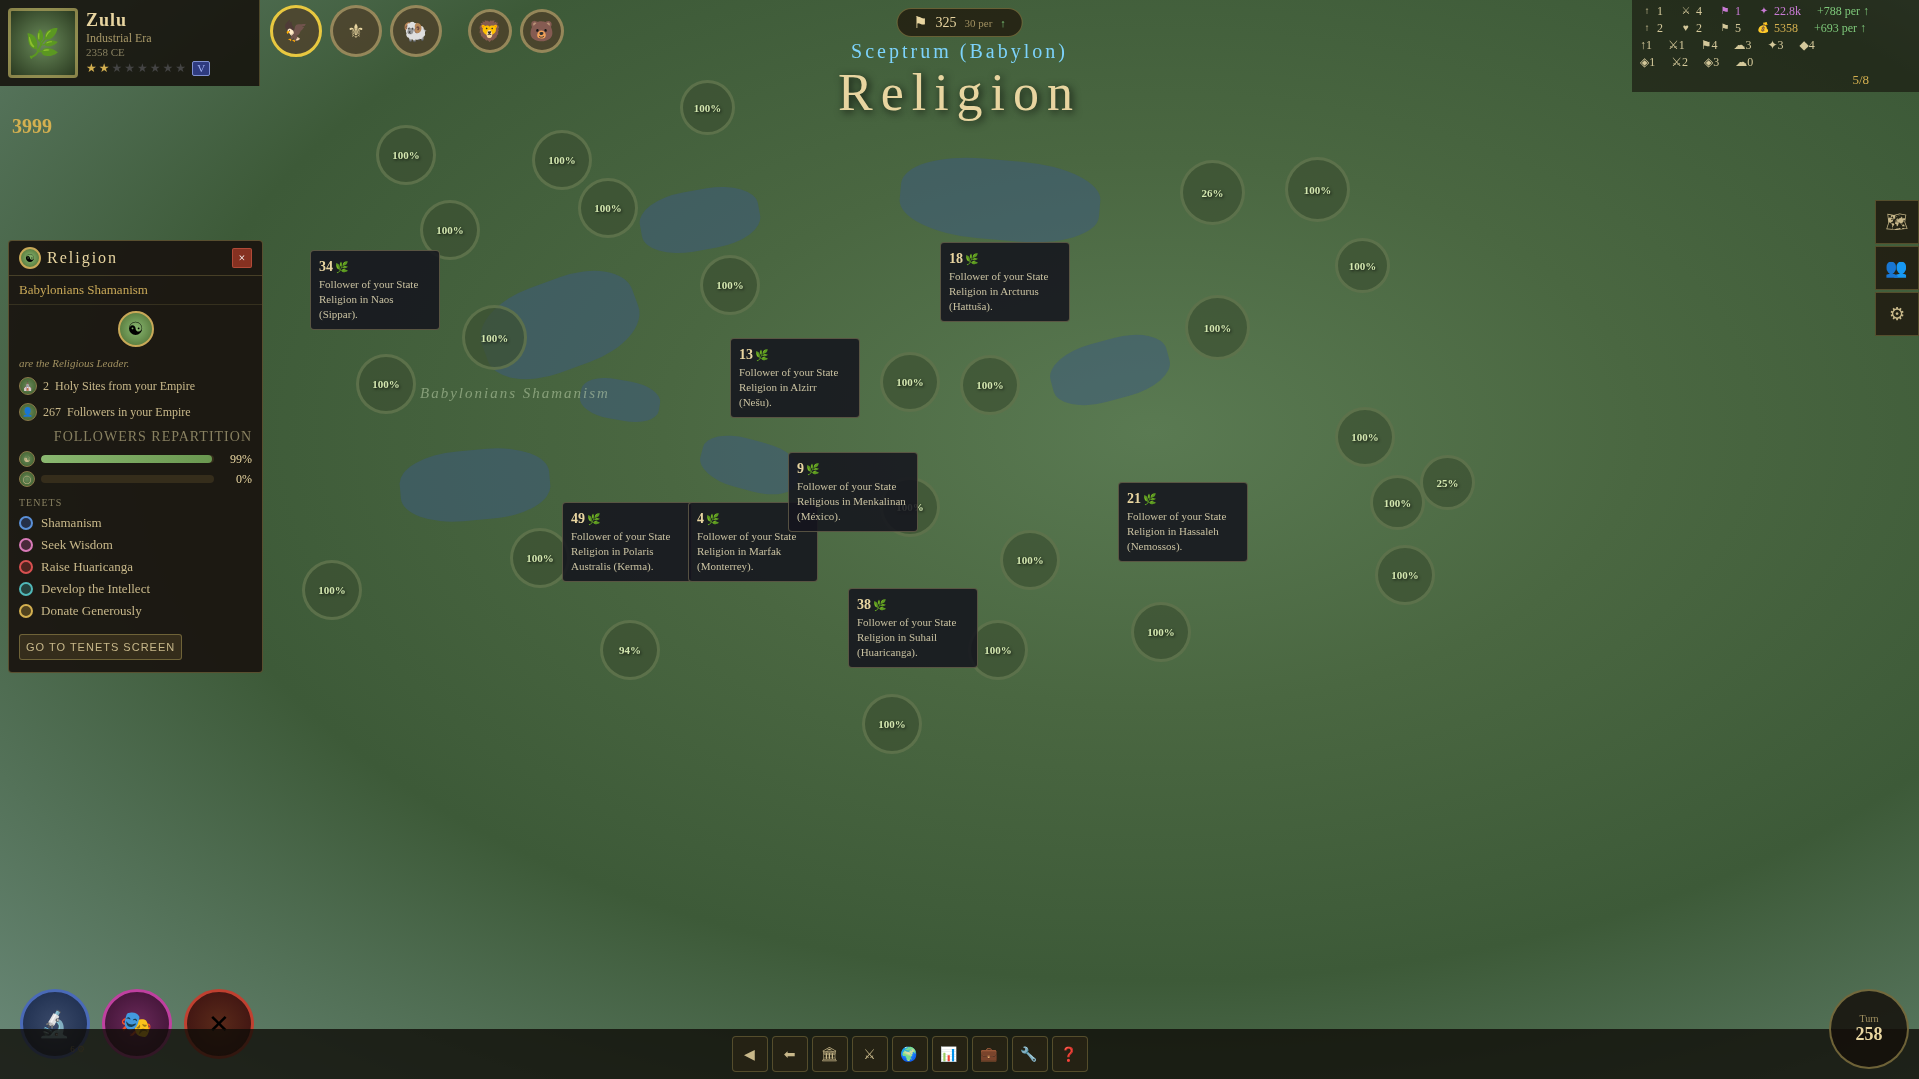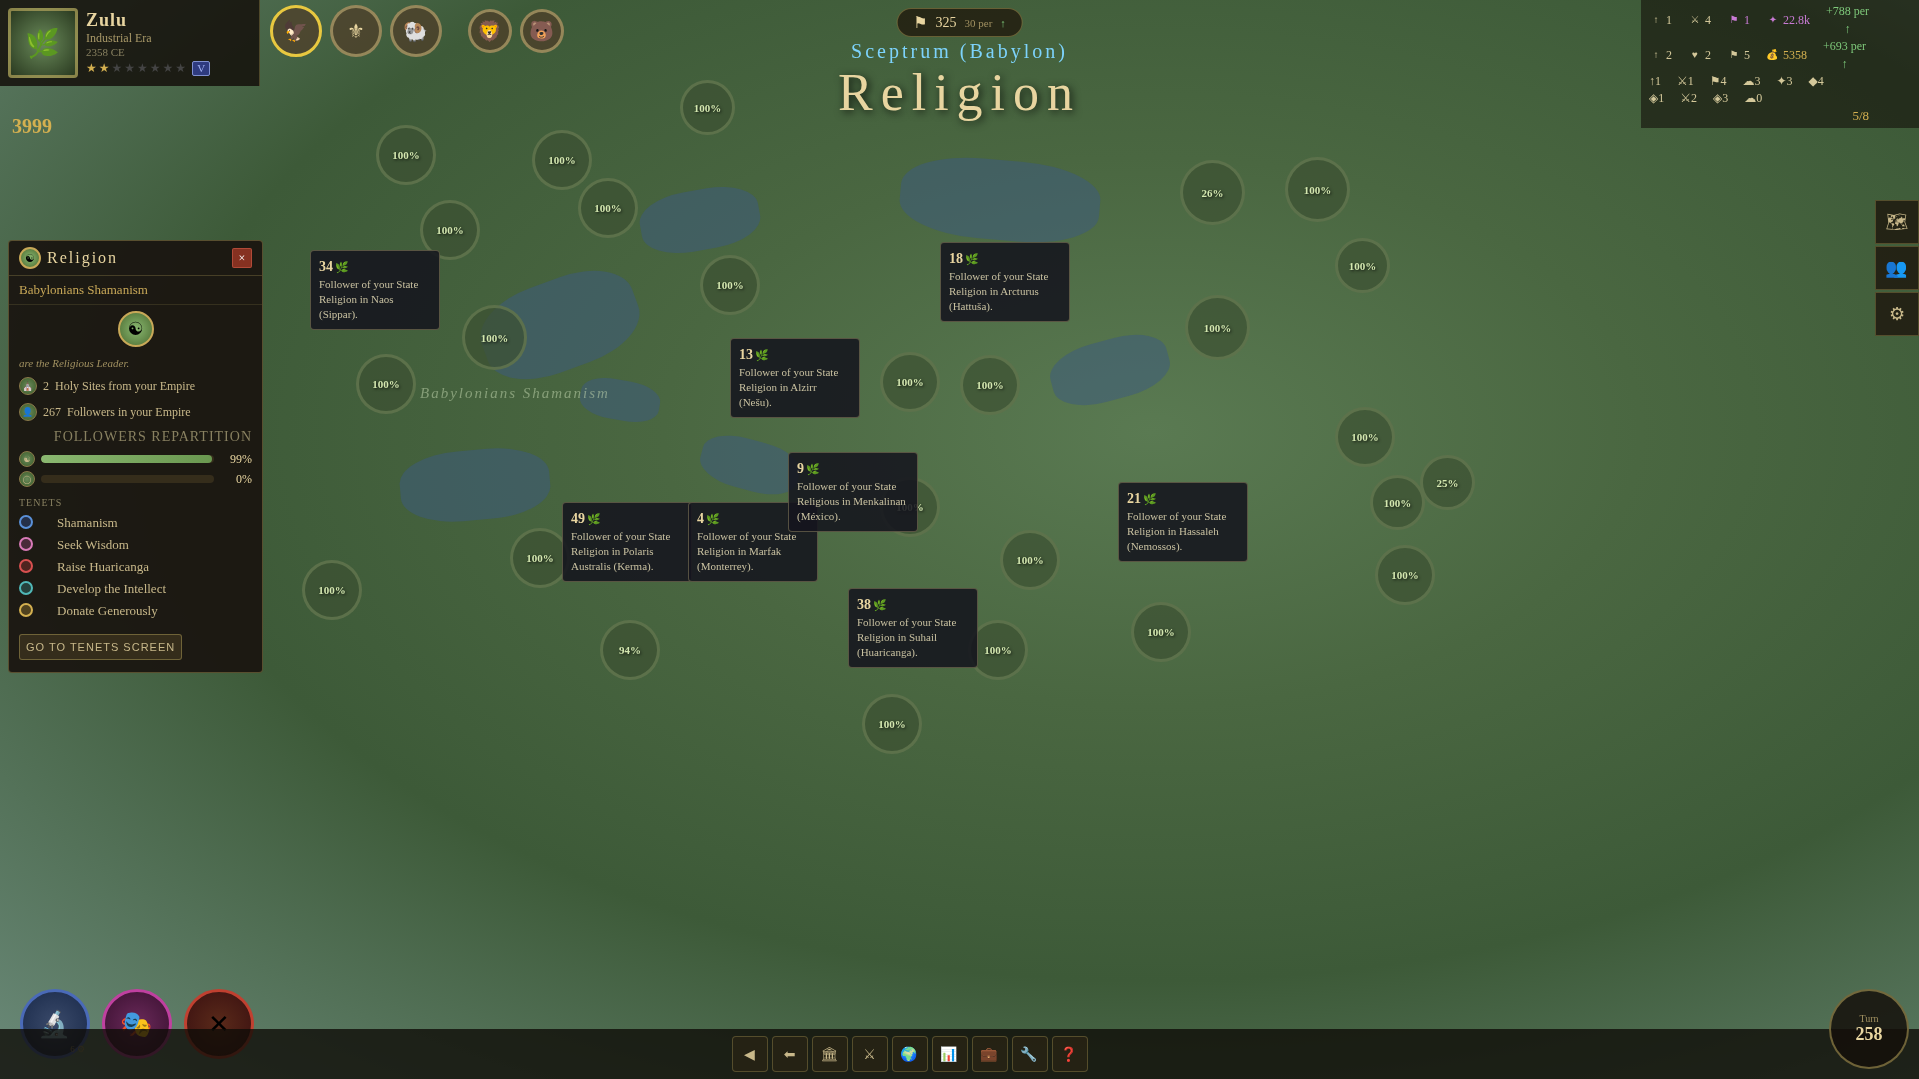--- a/index.html
+++ b/index.html
@@ -68,21 +68,21 @@
       align-items: center;
       gap: 3px;
     }
     .resource-icon {
       width: 14px;
       height: 14px;
       display: inline-block;
       text-align: center;
       font-size: 10px;
     }
-    .res-positive { color: #7ec87a; flex-direction: column; }
+    .res-positive { color: #7ec87a; }
     .res-purple { color: #c87ad4; }
     .res-gold { color: #d4b050; }
 
     
     #faction-bar {
       position: absolute;
       top: 5px;
       left: 270px;
       z-index: 30;
       display: flex;
@@ -321,21 +321,22 @@
     .tenets-section { padding: 4px 10px; }
     .tenets-label {
       font-size: 10px;
       color: #888060;
       text-transform: uppercase;
       letter-spacing: 1px;
       margin-bottom: 4px;
     }
     .tenet-row {
       display: flex;
-      gap: 24px;
+      align-items: center;
+      gap: 8px;
       padding: 3px 0;
       font-size: 13px;
       color: #c8b88a;
       cursor: pointer;
     }
     .tenet-dot {
       width: 14px;
       height: 14px;
       border-radius: 50%;
       border: 2px solid currentColor;

